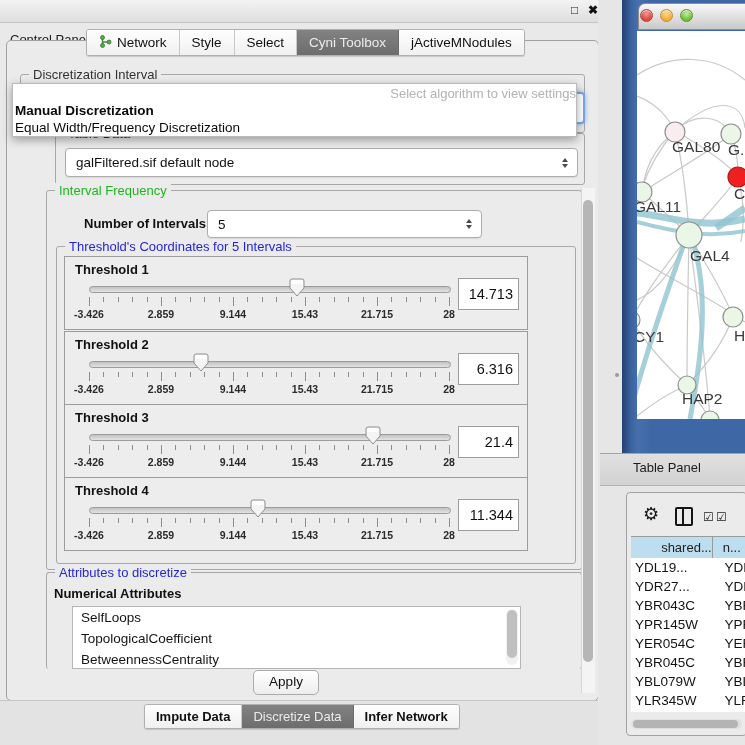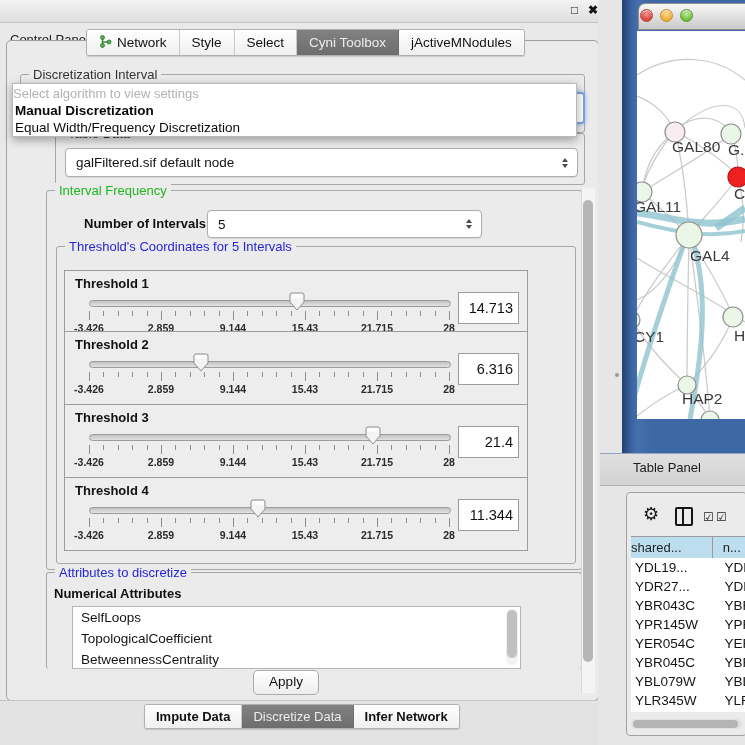--- a/index.html
+++ b/index.html
@@ -34,21 +34,21 @@
   
   .combo{background:#fff;border:1px solid #adadad;border-radius:4px;display:flex;align-items:center;box-shadow:0 1px 1px rgba(0,0,0,.08);}
   .combo .cval{flex:1;padding-left:10px;font-size:13.5px;color:#111;white-space:nowrap;overflow:hidden;}
   .stepper{display:flex;flex-direction:column;gap:2px;margin-right:9px;}
   .arr-up{width:0;height:0;border-left:3.5px solid transparent;border-right:3.5px solid transparent;border-bottom:4.5px solid #4a4a4a;}
   .arr-dn{width:0;height:0;border-left:3.5px solid transparent;border-right:3.5px solid transparent;border-top:4.5px solid #4a4a4a;}
   #focus-combo{left:30px;top:92px;width:551px;height:28px;border:2px solid #7aa4e6;box-shadow:0 0 5px #86b0ef;}
 
   
   #algo-popup{left:12px;top:83px;width:563px;height:52px;background:#fff;border:1px solid #b9b9b9;box-shadow:0 3px 9px rgba(0,0,0,.35);z-index:50;}
-  #popup-header{text-align:left;color:#b2b2b2;font-size:13px;padding-top:2px;height:16px;}
+  #popup-header{text-align:right;color:#b2b2b2;font-size:13px;padding-top:2px;height:16px;}
   .popup-item{font-size:13.5px;color:#0a0a0a;padding:1px 0 0 2px;height:16px;white-space:nowrap;}
   .popup-item.bold{font-weight:bold;}
 
   
   .th-row{position:absolute;left:64px;width:464px;height:74px;border:1px solid #9c9c9c;background:#ededed;box-sizing:border-box;}
   .th-title{position:absolute;left:10px;top:5px;font-weight:bold;font-size:13px;color:#111;}
   .th-slider{position:absolute;left:24px;top:20px;width:362px;height:48px;}
   .sl-track{position:absolute;left:0;top:9px;width:360px;height:5px;border:1px solid #9b9b9b;border-radius:4px;background:linear-gradient(#c2c2c2,#e3e3e3);}
   .sl-thumb{position:absolute;top:1px;}
   .sl-ticks{position:absolute;left:0;top:20px;width:360px;height:10px;}
@@ -82,21 +82,21 @@
 
   #tp-header{left:600px;top:453px;width:145px;height:31px;background:linear-gradient(#e0e0e0,#d2d2d2);border-top:1px solid #92a6c2;border-bottom:1px solid #b3b3b3;}
   #tp-title{left:633px;top:460px;font-size:13px;color:#1c1c1c;}
   #table-inner{left:626px;top:492px;width:119px;height:242px;border:1px solid #a2a2a2;border-radius:4px;background:#ebebeb;overflow:hidden;}
   #gear{position:absolute;left:16px;top:10px;font-size:18px;color:#1a1a1a;}
   #split-icon{position:absolute;left:48px;top:14px;width:14px;height:15px;border:2px solid #141414;border-radius:2px;}
   #split-icon::after{content:"";position:absolute;left:5px;top:0;width:2px;height:15px;background:#141414;}
   .chk{position:absolute;top:17px;font-size:12px;color:#1a1a1a;}
   #table-head{position:absolute;left:4px;top:43px;width:200px;height:22px;display:flex;border-top:1px solid #9a9a9a;border-bottom:1px solid #9a9a9a;}
   .hcell{background:#bcdeef;font-size:13px;line-height:21px;color:#222;}
-  .hcell.c1{width:85px;text-align:left;border-right:1px solid #9a9a9a;}
+  .hcell.c1{width:85px;text-align:right;border-right:1px solid #9a9a9a;}
   .hcell.c2{width:114px;padding-left:10px;}
   #table-rows{position:absolute;left:4px;top:65px;width:200px;height:154px;background:#fff;overflow:hidden;}
   .trow{display:flex;height:19px;line-height:19px;font-size:13.5px;color:#141414;}
   .tcell1{width:86px;padding-left:4px;white-space:nowrap;overflow:hidden;}
   .tcell2{width:110px;padding-left:6px;white-space:nowrap;overflow:hidden;}
   #hscroll{position:absolute;left:4px;top:226px;width:111px;height:10px;background:#e0e0e0;border-radius:5px;}
   #hscroll .thumb{position:absolute;left:2px;top:1px;width:105px;height:8px;background:#b4b4b4;border-radius:4px;}
   #split-handle{left:615px;top:373px;width:4px;height:4px;background:#9a9a9a;border-radius:50%;}
 </style>
 </head>
@@ -175,21 +175,21 @@
       <span class="cval">5</span>
       <span class="stepper">
           <span class="arr-up"></span>
           <span class="arr-dn"></span>
         </span>
     </div>
     <div class="abs group" style="left:56px;top:246px;width:518px;height:316px;">
       <span class="gtitle blue">Threshold's Coordinates for 5 Intervals</span>
     </div>
     <div id="thr-stack">
-        <div class="th-row" style="top: 270px;">
+        <div class="th-row" style="top: 256px;">
           <div class="th-title">Threshold 1</div>
           <div class="th-slider">
             <div class="sl-track"></div>
             <div class="sl-ticks">
               <span class="tick major" style="left: 0%;"></span>
               <span class="tick" style="left: 4%;"></span>
               <span class="tick" style="left: 8%;"></span>
               <span class="tick" style="left: 12%;"></span>
               <span class="tick" style="left: 16%;"></span>
               <span class="tick major" style="left: 20%;"></span>

